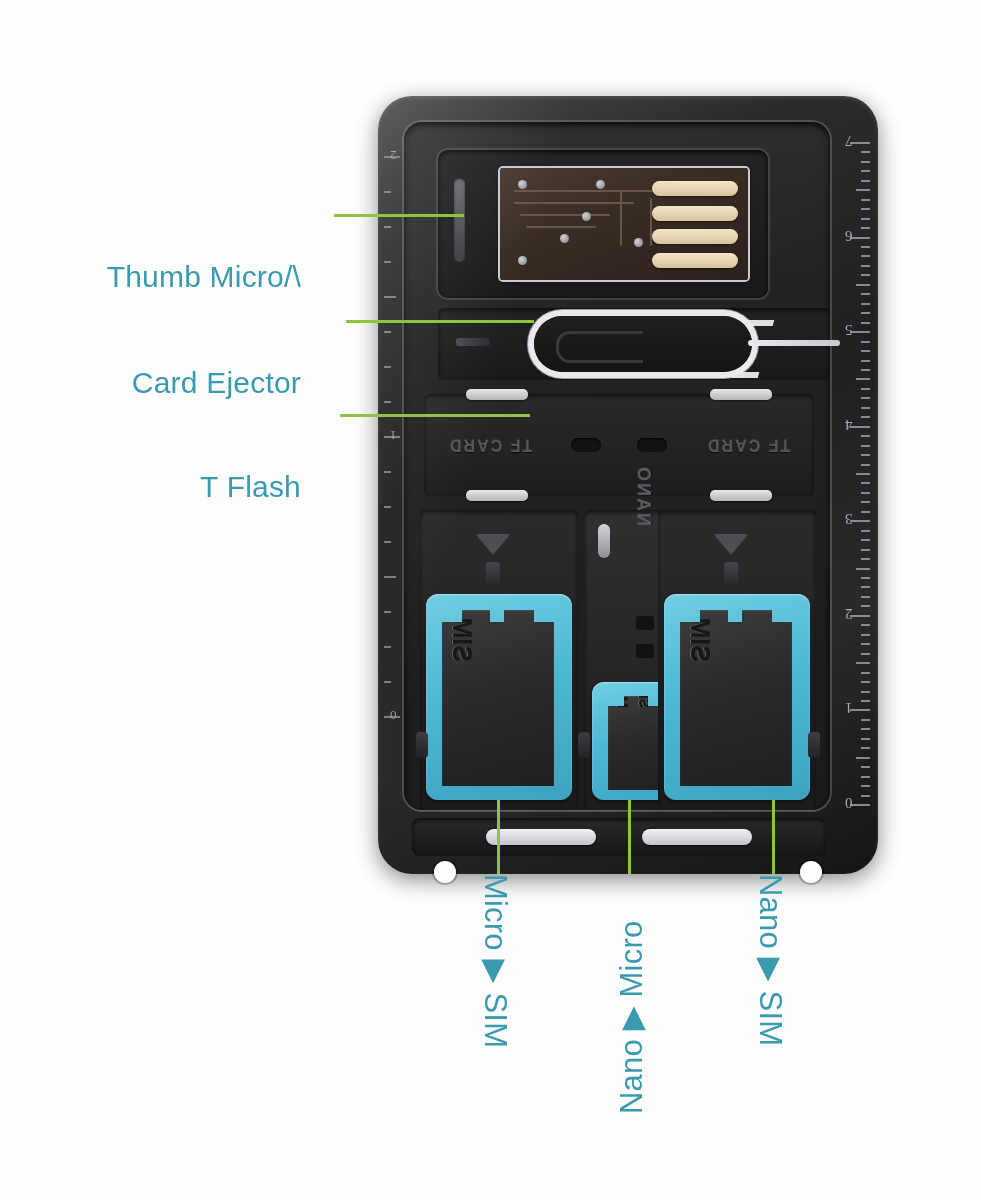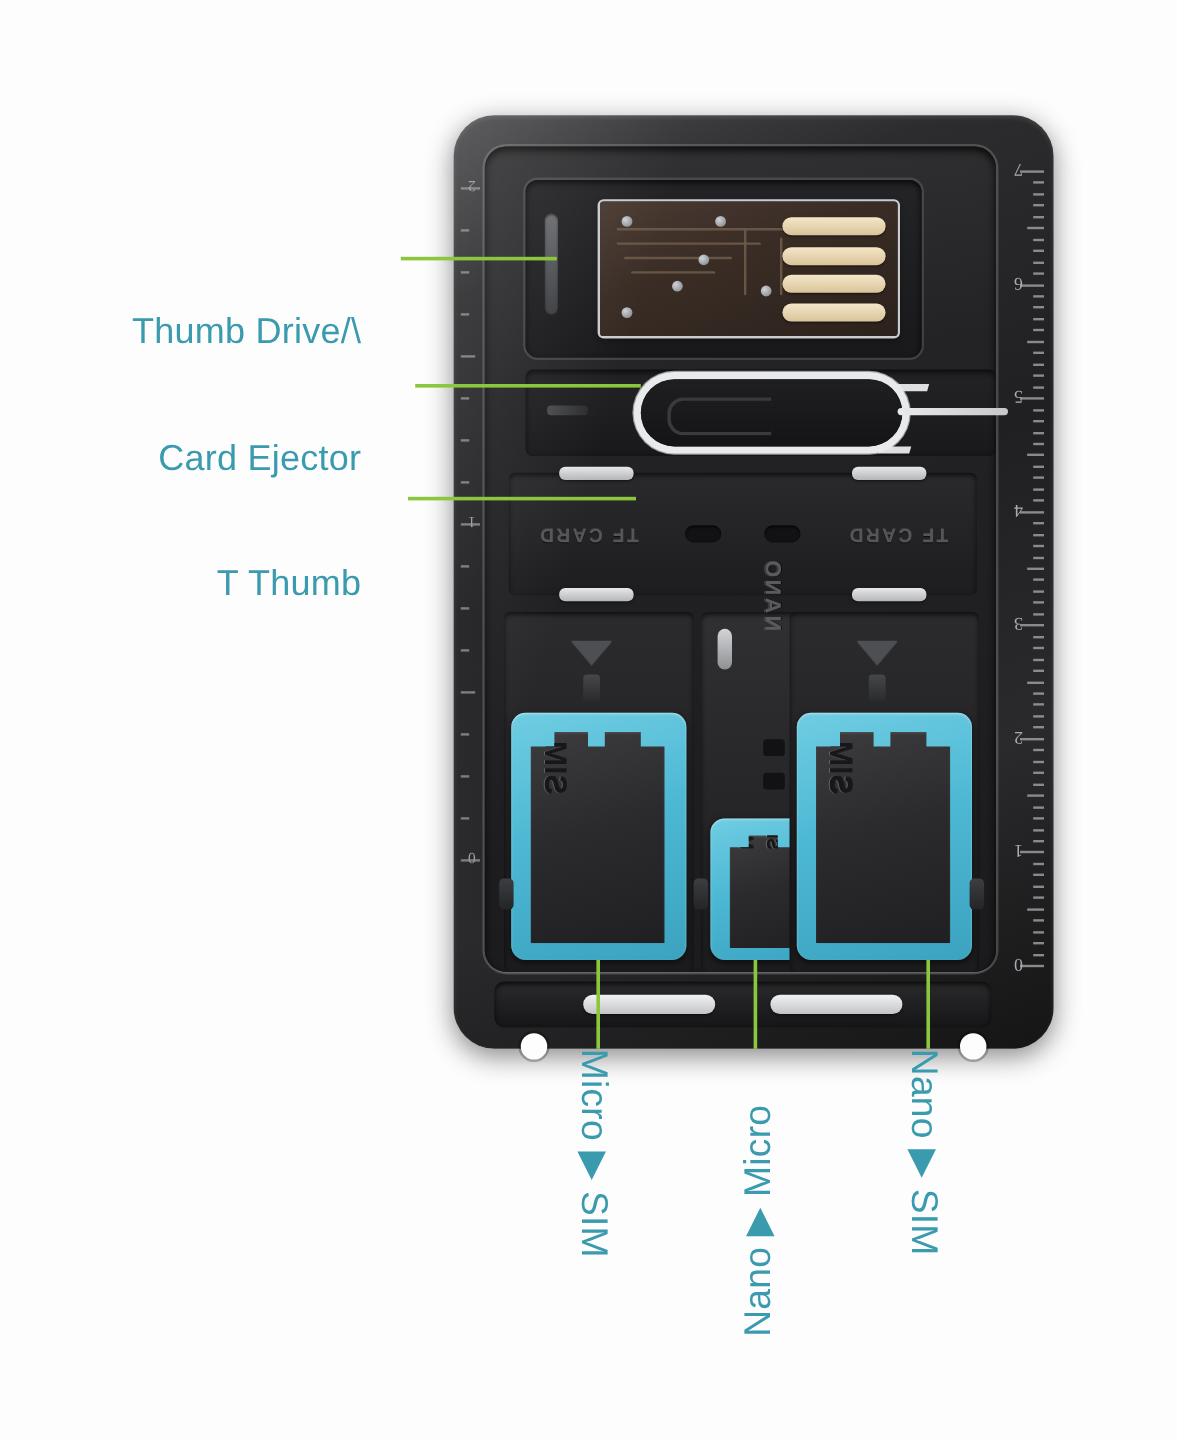--- a/index.html
+++ b/index.html
@@ -353,29 +353,29 @@
       </div>
     </div>
 
     <div class="bottom-bar">
       <div class="bslot" style="left:74px;"></div>
       <div class="bslot" style="right:74px;"></div>
     </div>
   </div>
 
   <div class="label left" style="right:680px;top:188px;">
-    <div>Thumb Drive/\</div>
+    <div>Thumb Micro/\</div>
     <div>Card Ejector</div>
   </div>
   <div class="leader h" style="left:334px;top:214px;width:130px;"></div>
 
   <div class="leader h" style="left:346px;top:320px;width:188px;"></div>
 
   <div class="label left" style="right:680px;top:398px;">
-    <div>T Thumb</div>
+    <div>T Flash</div>
   </div>
   <div class="leader h" style="left:340px;top:414px;width:190px;"></div>
 
   <div class="leader v" style="left:497px;top:800px;height:74px;"></div>
   <div class="label vert" style="left:513px;top:874px;transform:rotate(90deg);">Micro ▶ SIM</div>
 
   <div class="leader v" style="left:628px;top:800px;height:74px;"></div>
   <div class="label vert" style="left:614px;top:1114px;transform:rotate(-90deg);">Nano ▶ Micro</div>
 
   <div class="leader v" style="left:772px;top:800px;height:74px;"></div>

